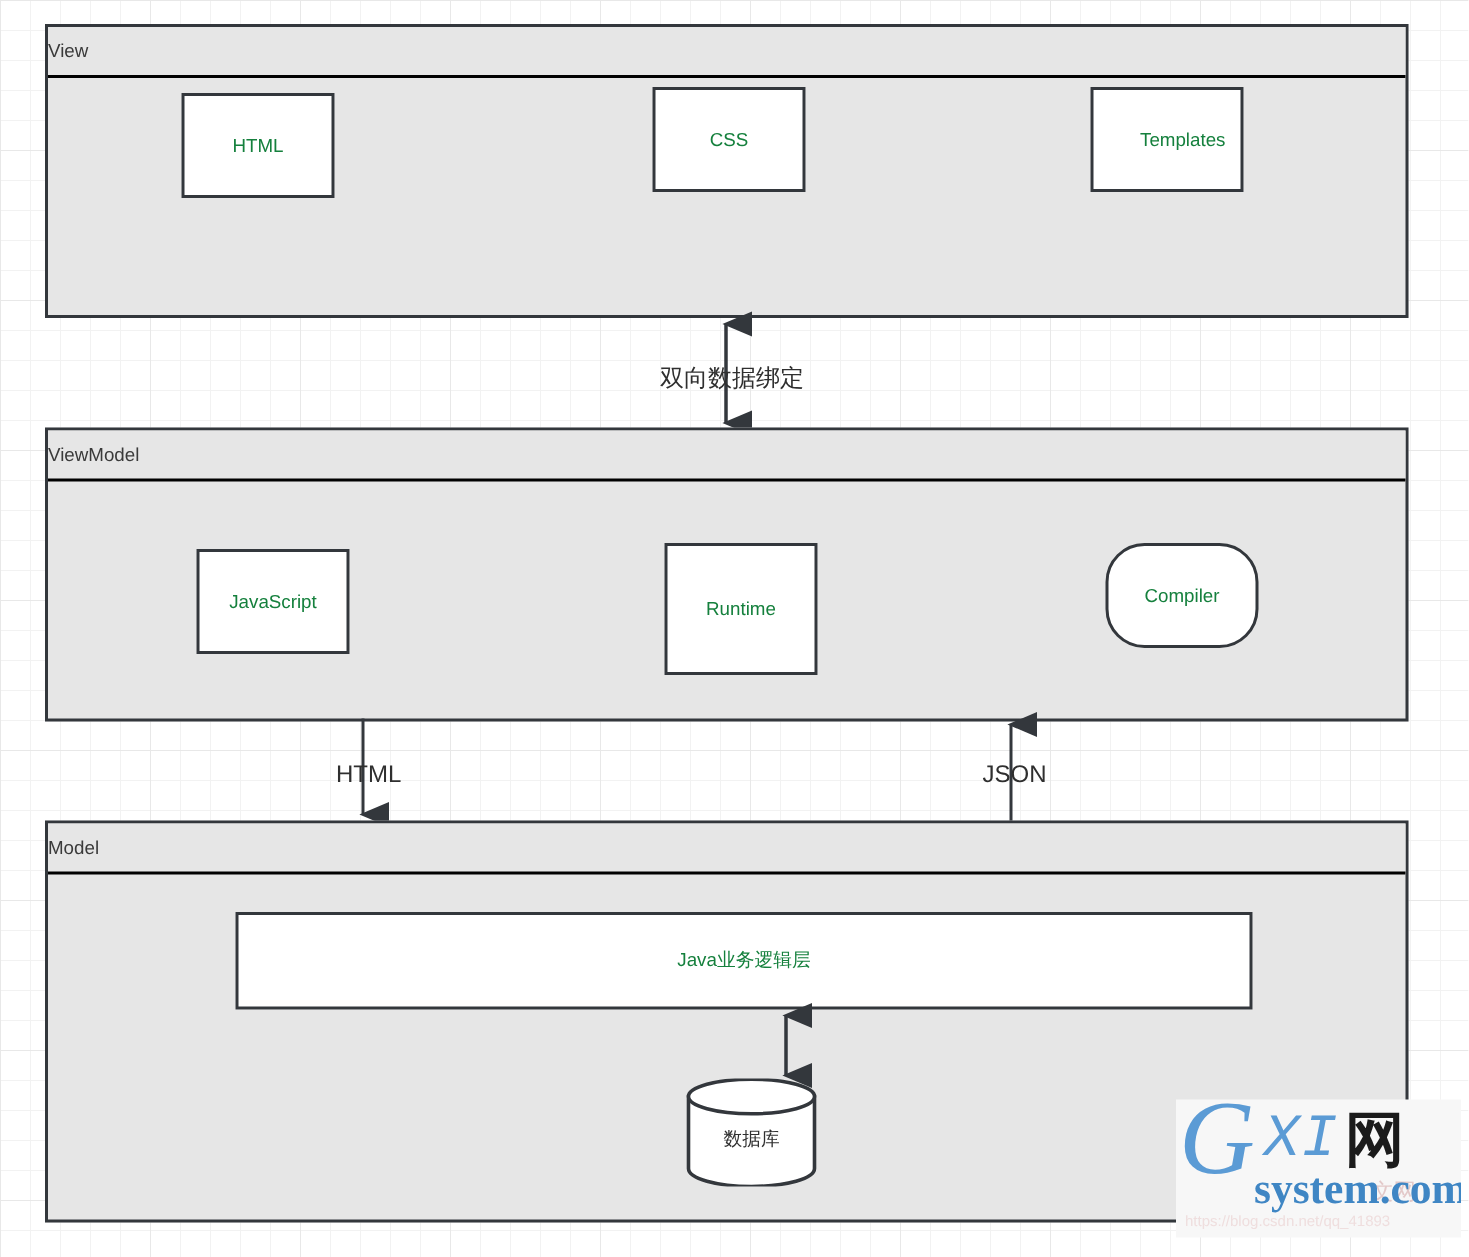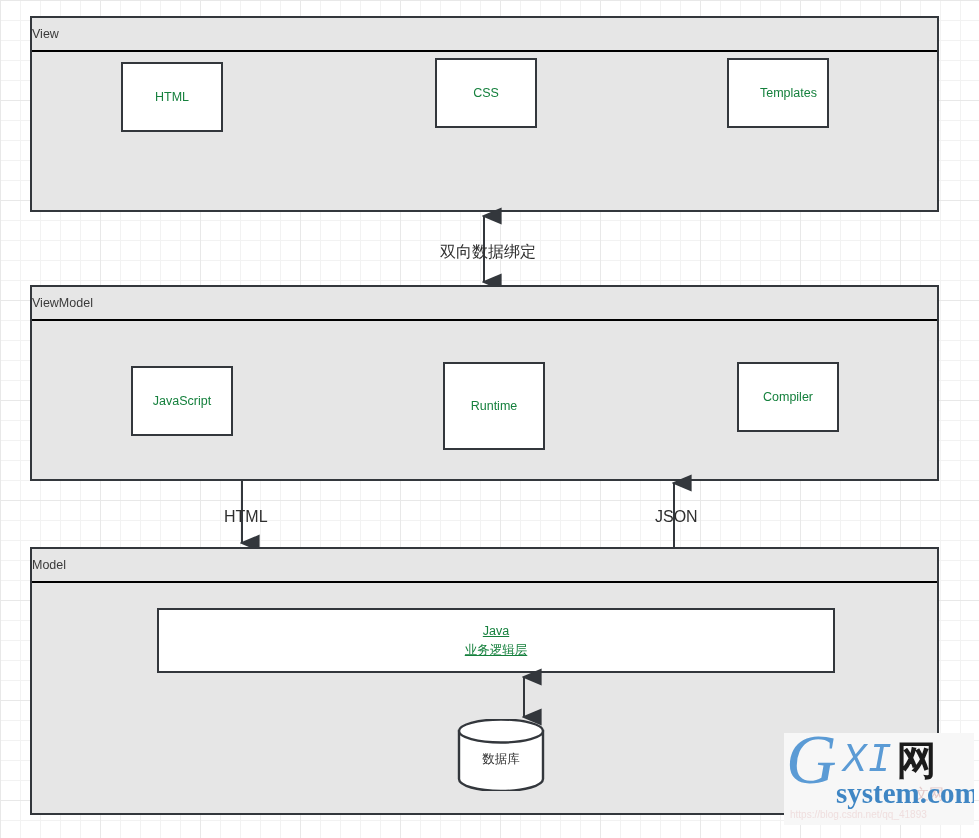--- a/index.html
+++ b/index.html
@@ -196,40 +196,40 @@
 
   <div class="layer" id="layer-viewmodel" style="left:30px; top:285px; width:909px; height:196px;">
     <div class="layer-title">ViewModel</div>
     <div class="layer-body">
       <div class="node" style="left:99px; top:45px; width:102px; height:70px;">
         <span>JavaScript</span>
       </div>
       <div class="node" style="left:411px; top:41px; width:102px; height:88px;">
         <span>Runtime</span>
       </div>
-      <div class="node" style="left:705px; top:41px; width:102px; height:70px;">
+      <div class="node" style="left:705px; top:41px; width:102px; height:70px;border-radius:26px;">
         <span>Compiler</span>
       </div>
     </div>
   </div>
 
   <svg class="conn-svg" style="left:228px; top:479px; width:28px; height:70px;" viewBox="0 0 28 70">
     <line x1="14" y1="0" x2="14" y2="64" stroke="#33373c" stroke-width="2" marker-end="url(#arrow-down)"></line>
   </svg>
   <div class="conn-label" style="left:224px; top:508px;">HTML</div>
 
   <svg class="conn-svg" style="left:660px; top:479px; width:28px; height:70px;" viewBox="0 0 28 70">
     <line x1="14" y1="70" x2="14" y2="4" stroke="#33373c" stroke-width="2" marker-end="url(#arrow-up)"></line>
   </svg>
   <div class="conn-label" style="left:655px; top:508px;">JSON</div>
 
   <div class="layer" id="layer-model" style="left:30px; top:547px; width:909px; height:268px;">
     <div class="layer-title">Model</div>
     <div class="layer-body">
-      <div class="node" style="left:125px; top:25px; width:678px; height:65px; flex-direction:column;text-decoration:underline;">
+      <div class="node" style="left:125px; top:25px; width:678px; height:65px; ">
         <span>Java</span>
         <span class="sub">业务逻辑层</span>
       </div>
 
       <svg class="conn-svg" style="left:478px; top:90px; width:28px; height:48px;" viewBox="0 0 28 48">
         <line x1="14" y1="44" x2="14" y2="4" stroke="#33373c" stroke-width="2" marker-end="url(#arrow-up)"></line>
         <line x1="14" y1="4" x2="14" y2="44" stroke="#33373c" stroke-width="2" marker-end="url(#arrow-down)"></line>
       </svg>
 
       <div class="cylinder" style="left:425px; top:136px; width:88px; height:72px;">

